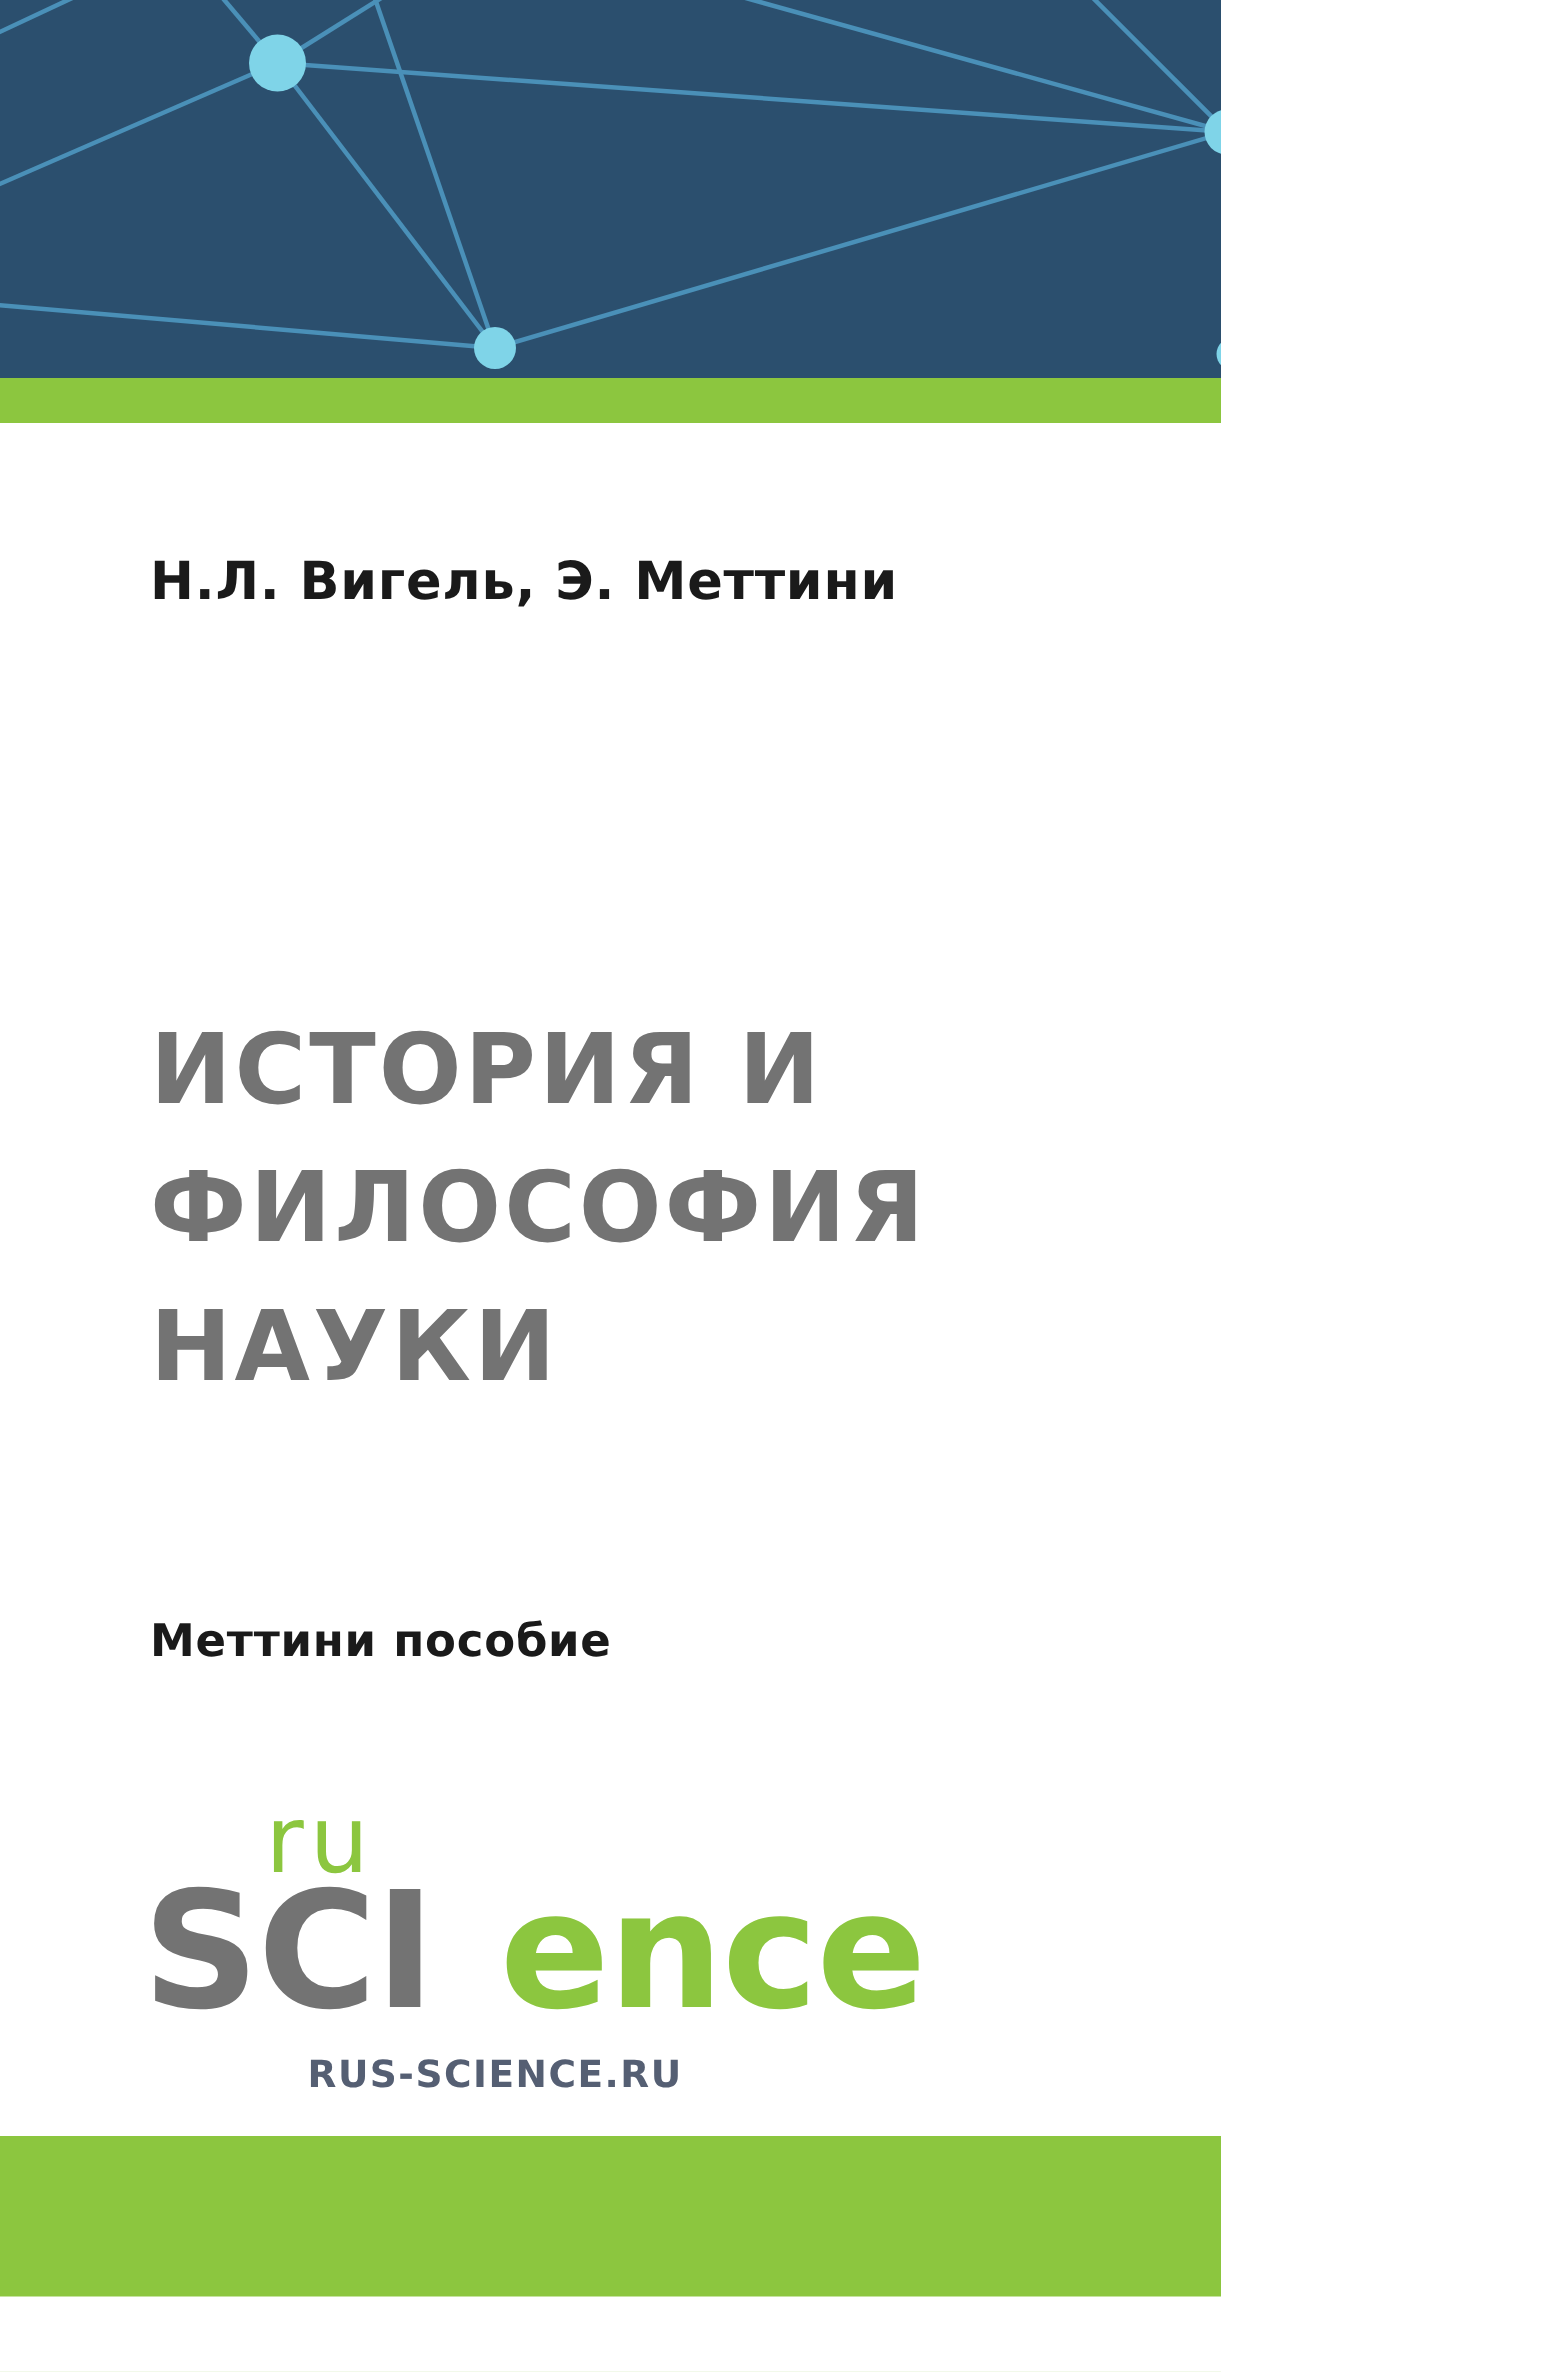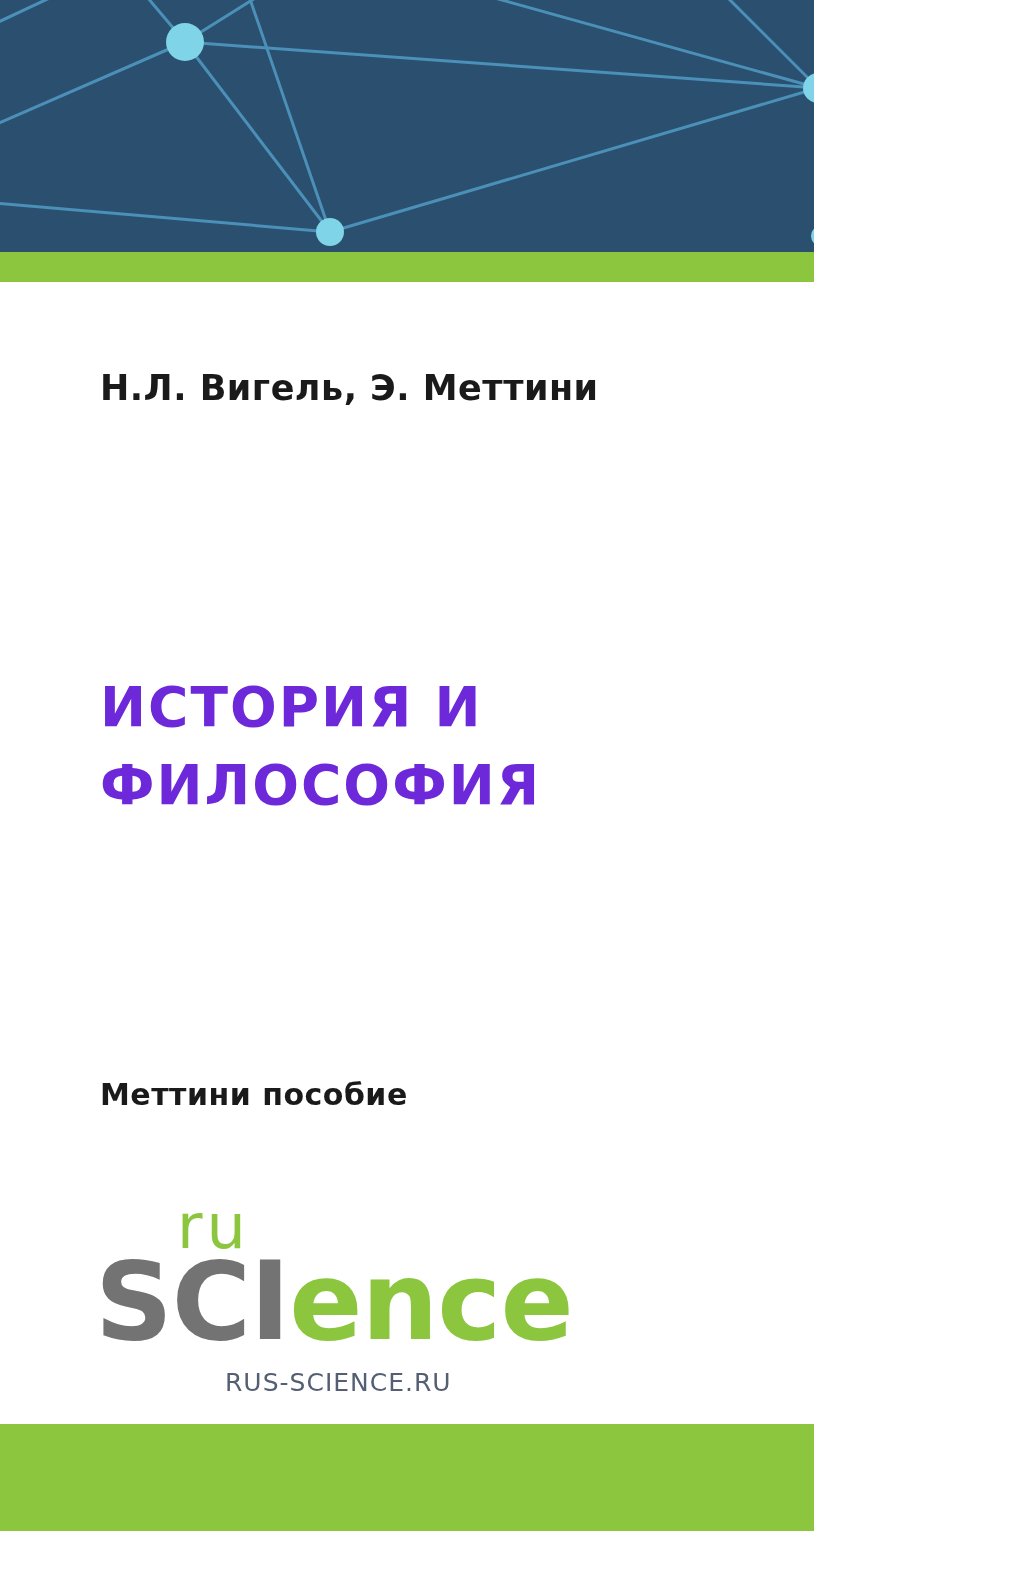--- a/index.html
+++ b/index.html
@@ -69,23 +69,23 @@
     font-weight: bold;
     color: #1a1a1a;
     letter-spacing: 0.5px;
     white-space: nowrap;
   }
   .title {
     position: absolute;
     left: 100px;
     top: 668px;
     width: 820px;
-    font-size: 55px;
-    font-weight: bold;
-    color: #6d28d9;
+    font-size: 65px;
+    font-weight: bold;
+    color: #737373;
     line-height: 1.42;
     letter-spacing: 2px;
     text-transform: uppercase;
   }
   .subtitle {
     position: absolute;
     left: 100px;
     top: 1077px;
     font-size: 30px;
     font-weight: bold;
@@ -120,31 +120,31 @@
     font-weight: bold;
     line-height: 1;
     letter-spacing: -1px;
     white-space: nowrap;
   }
   .logo-sci {
     color: #737373;
   }
   .logo-ence {
     color: #8cc63f;
+    margin-left: 44px;
   }
   .logo-url {
     position: absolute;
     left: 110px;
     top: 172px;
     font-size: 25px;
-    font-weight: normal;
+    font-weight: bold;
     color: #555f73;
     letter-spacing: 1px;
     white-space: nowrap;
-    margin-left: 20px;
   }
 </style>
 </head>
 <body>
 
 <div class="cover">
 
   <div class="banner">
     <svg viewBox="0 0 1030 252" xmlns="http://www.w3.org/2000/svg">
       <g stroke="#4a90b8" stroke-width="3" fill="none">
@@ -173,20 +173,21 @@
       </g>
     </svg>
   </div>
 
   <div class="green-bar-top"></div>
 
   <div class="authors">Н.Л. Вигель, Э. Меттини</div>
 
   <div class="title">
     <div>ИСТОРИЯ И ФИЛОСОФИЯ</div>
+    <div>НАУКИ</div>
   </div>
 
   <div class="subtitle">Меттини пособие</div>
 
   <div class="logo">
     <div class="logo-ru">ru</div>
     <div class="logo-main">
       <span class="logo-sci">SCI</span><span class="logo-ence">ence</span>
     </div>
     <div class="logo-url">RUS-SCIENCE.RU</div>

